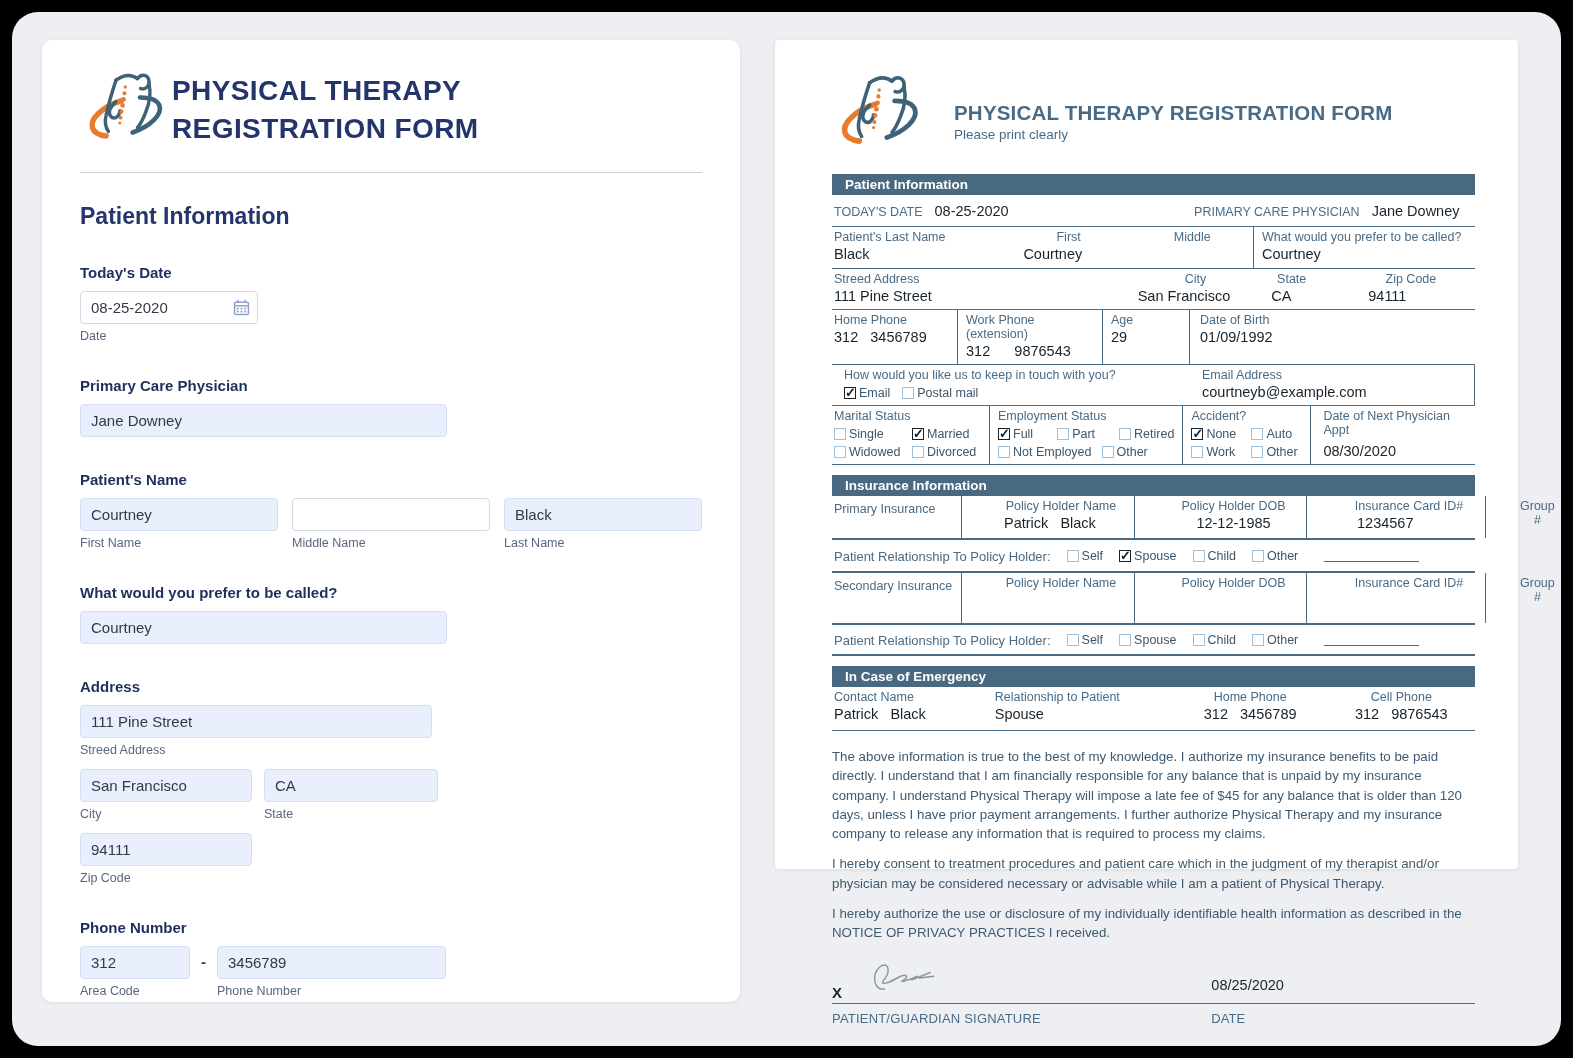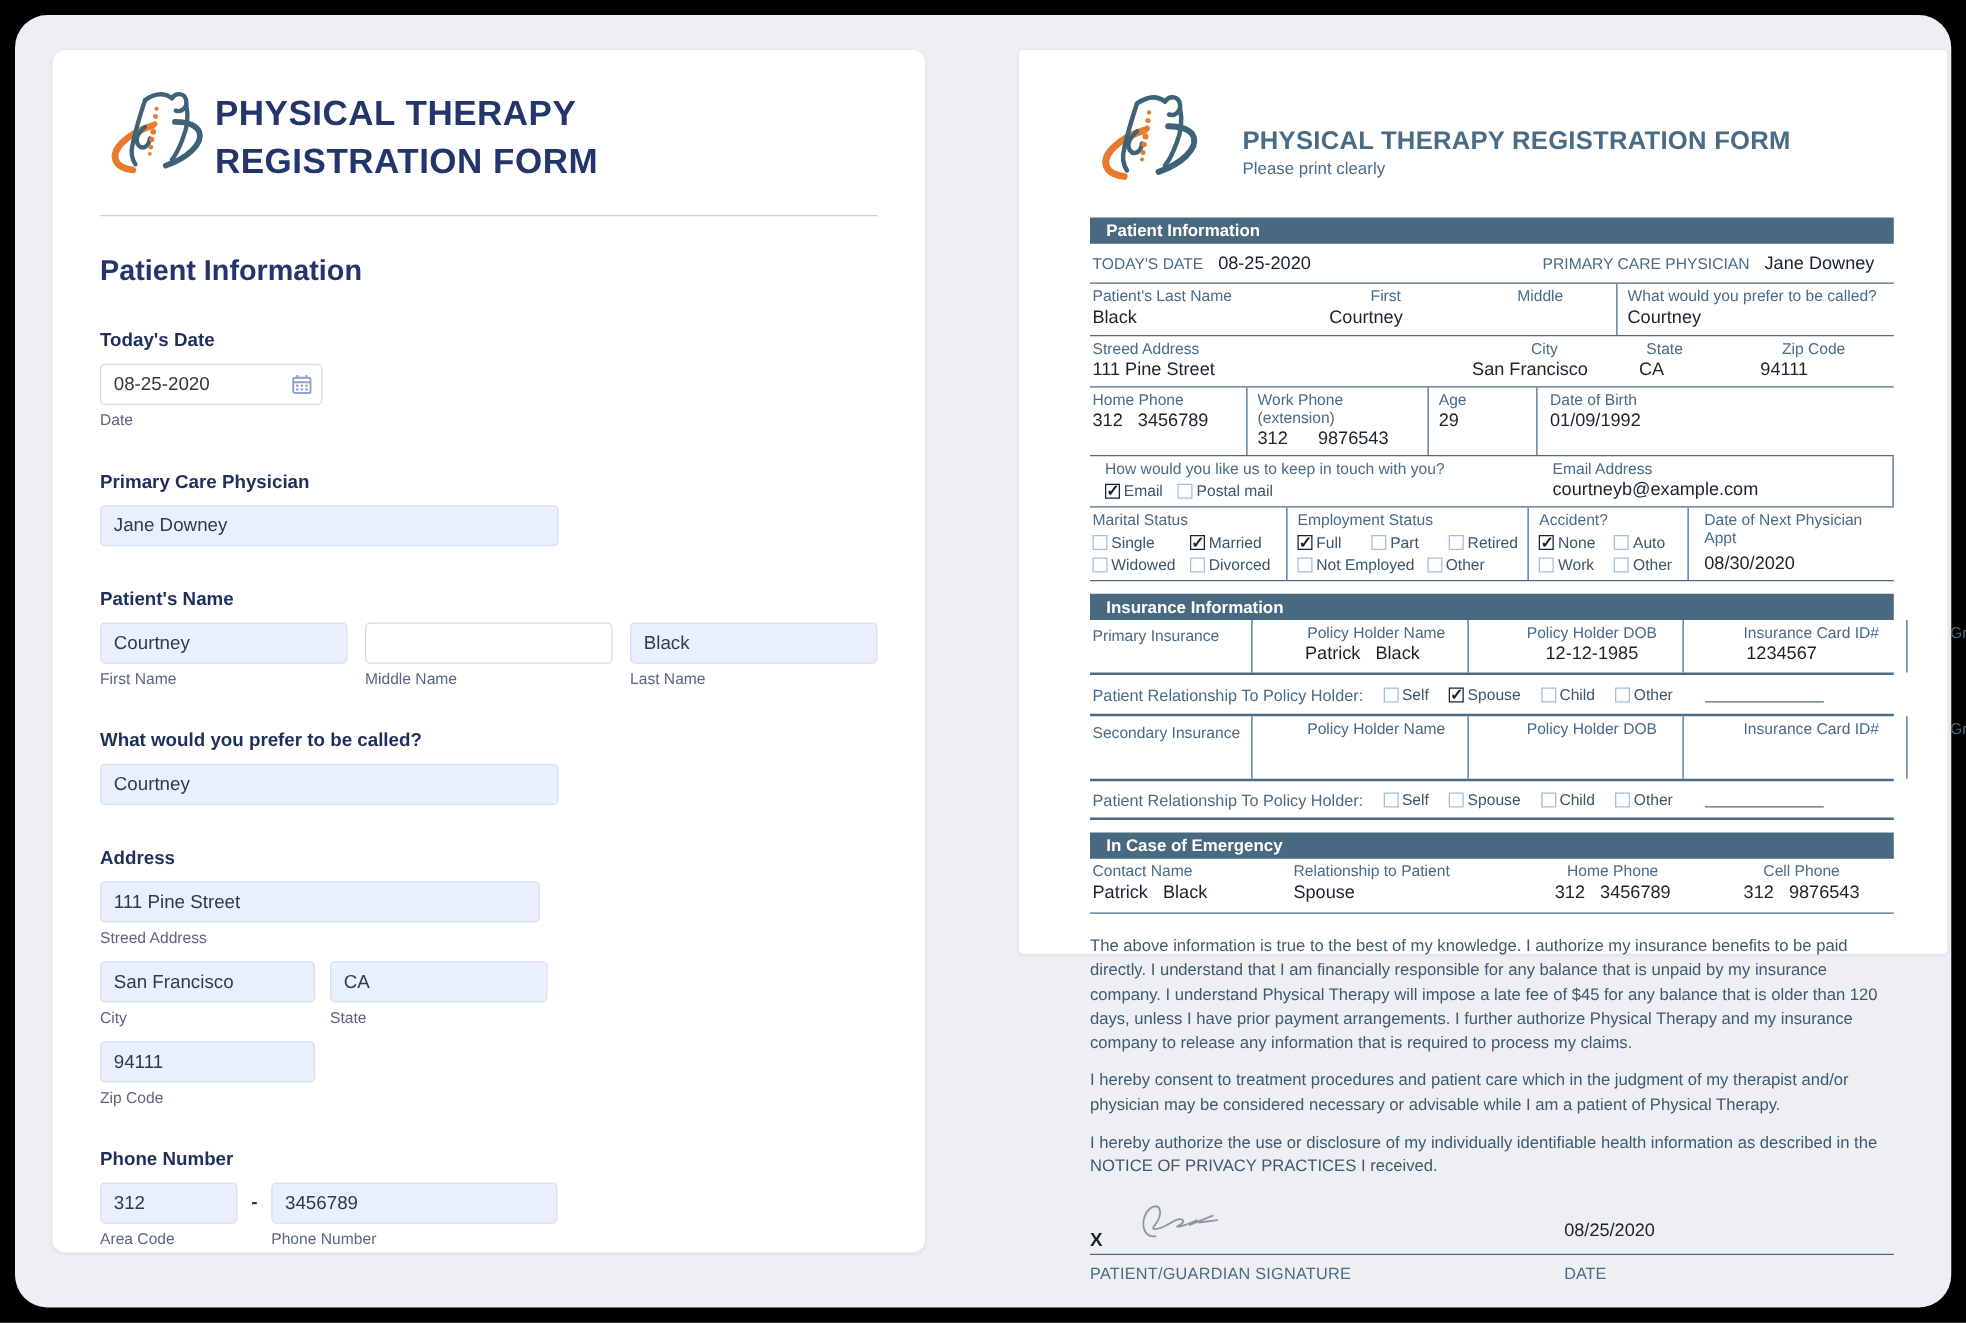--- a/index.html
+++ b/index.html
@@ -30,23 +30,23 @@
   .cal-ico { position: absolute; right: 8px; top: 8px; width: 17px; height: 17px; }
   .row3 { display: flex; gap: 14px; }
   .row3 .col { flex: 1; }
   .addr-row { display: flex; gap: 12px; margin-top: 12px; }
   .w352 { width: 352px; } .w172 { width: 172px; } .w174 { width: 174px; }
   .w110 { width: 110px; } .w229 { width: 229px; } .w367 { width: 367px; }
   .phone-row { display: flex; align-items: flex-start; gap: 0; }
   .dash { font-size: 15px; color: #333a45; padding: 7px 11px 0 11px; font-weight: 700; }
 
   
-  .page { position: absolute; left: 763px; top: 28px; width: 743px; height: 723px;
+  .page { position: absolute; left: 763px; top: 28px; width: 743px; height: 829px;
     background: #fff; border-radius: 4px; box-shadow: 0 1px 4px rgba(0,0,0,.08);
-    padding: 26px 43px 0 57px; color: #18232c; margin-left: 40px; }
+    padding: 26px 43px 0 57px; color: #18232c; }
   .pg-header { display: flex; align-items: center; }
   .pg-logo { width: 96px; height: 96px; flex: 0 0 96px; }
   .pg-title-blk { margin-left: 26px; padding-top: 14px; }
   .pg-title { color: #4a6b85; font-size: 20.5px; font-weight: 700; letter-spacing: .2px; }
   .pg-sub { color: #4a6b85; font-size: 13.5px; margin-top: 2px; }
   .secbar { background: #48697f; color: #fff; font-weight: 700; font-size: 13.5px;
     height: 21px; display: flex; align-items: center; padding-left: 13px;
     margin-top: 10px; }
   .secbar.first { margin-top: 12px; }
   .r { display: flex; border-bottom: 1px solid #4a6b85; }

